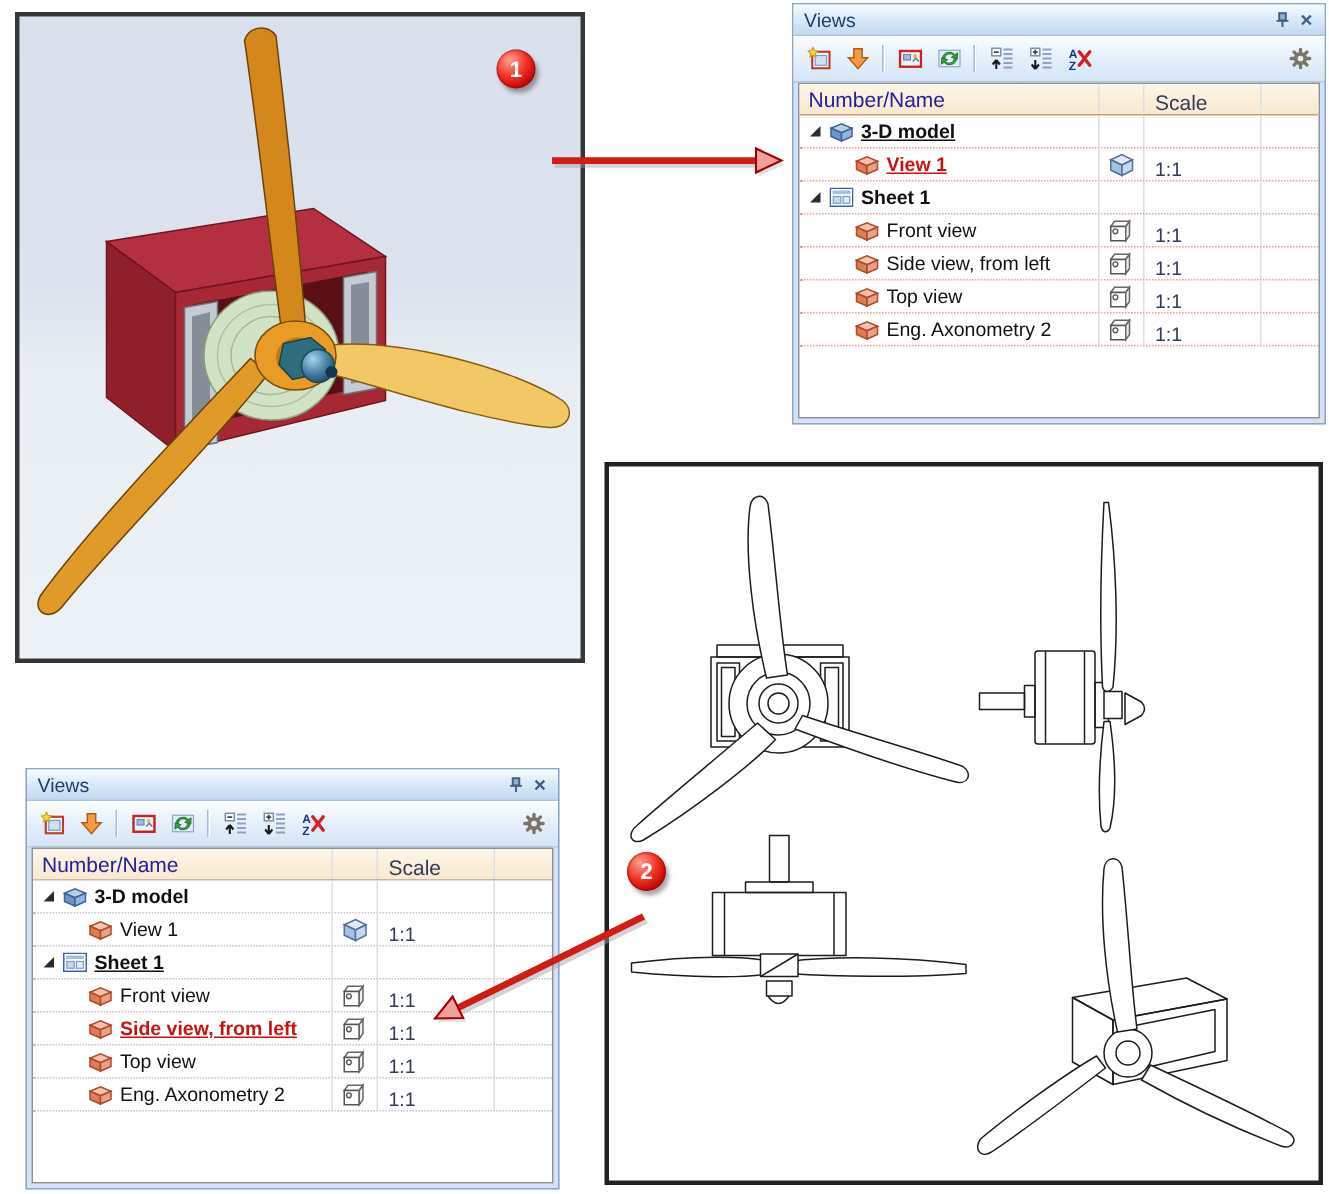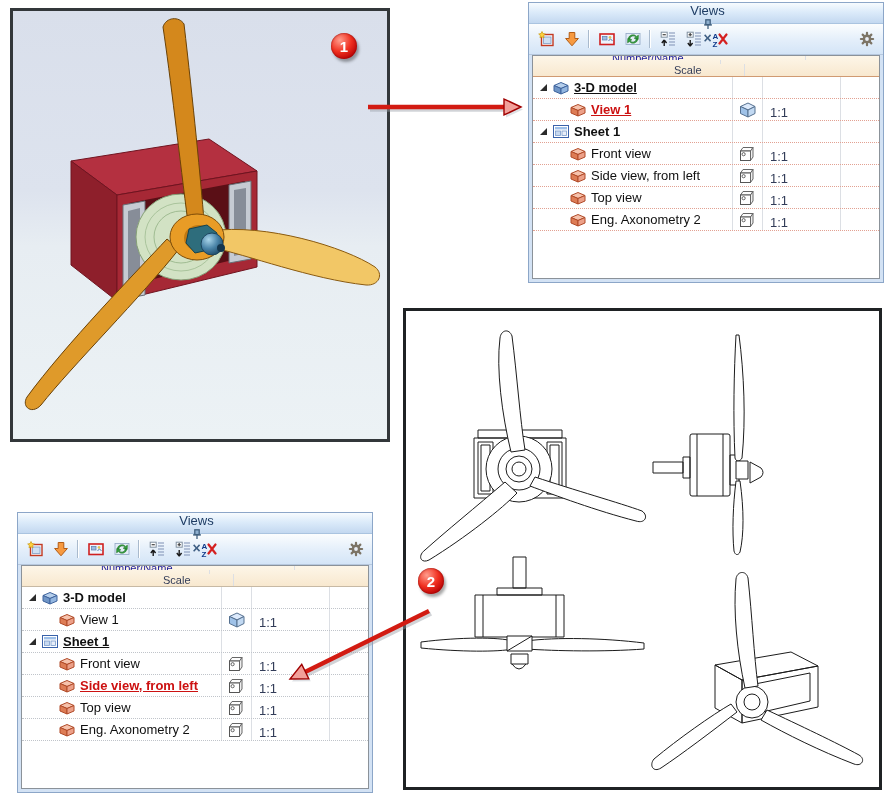--- a/index.html
+++ b/index.html
@@ -12,34 +12,34 @@
 
   
   .badge{position:absolute;width:26px;height:26px;border-radius:50%;z-index:40;
     background:radial-gradient(circle at 34% 28%, #ff9d8d 0%, #f03020 45%, #c00808 75%, #8e0000 100%);
     box-shadow:2px 3px 3px rgba(0,0,0,.35), inset 0 0 2px #700;
     color:#fff;font-weight:bold;font-size:15px;display:flex;align-items:center;justify-content:center;}
 
   
   .panel{position:absolute;width:354px;height:279px;border:1px solid #8ca6c8;background:#d3e2f4;box-sizing:content-box;z-index:10;}
   .titlebar{height:20px;display:flex;align-items:center;padding:0 4px 0 7px;
-    background:linear-gradient(180deg,#f7fbfe 0%,#dcebfa 45%,#c3d8f0 100%);border-bottom:1px solid #aac4e0;flex-direction:column;}
+    background:linear-gradient(180deg,#f7fbfe 0%,#dcebfa 45%,#c3d8f0 100%);border-bottom:1px solid #aac4e0;}
   .title{font-size:13px;color:#1e3c64;flex:1;}
   .tb-btn{width:16px;height:16px;display:flex;align-items:center;justify-content:center;cursor:pointer;}
   .closex{font-size:14px;font-weight:bold;color:#3f5f84;line-height:16px;}
   .toolbar{height:30px;display:flex;align-items:center;gap:3px;padding:0 5px;
     background:linear-gradient(180deg,#fbfdfe 0%,#e3eefa 55%,#d4e5f7 100%);border-bottom:1px solid #b6c8de;}
   .tool{width:21px;height:21px;display:flex;align-items:center;justify-content:center;border:1px solid transparent;border-radius:2px;cursor:pointer;}
   .tool svg{width:16px;height:16px;}
   .sep{width:1px;height:18px;background:#a9bacd;border-right:1px solid #fff;margin:0 2px;}
   .spacer{flex:1;}
 
   .tree{position:absolute;left:3px;right:3px;top:52px;bottom:3px;background:#fff;border:1px solid #8b9299;overflow:hidden;font-size:13px;}
-  .thead{height:20px;display:flex;align-items:center;font-size:11px;color:#21219b;
-    background:linear-gradient(180deg,#fdf6e8 0%,#f8e8cf 100%);flex-direction:column;}
+  .thead{height:20px;display:flex;align-items:center;font-size:14px;color:#21219b;
+    background:linear-gradient(180deg,#fdf6e8 0%,#f8e8cf 100%);}
   .warm .thead{border-bottom:1px solid #d09a72;}
   .cool .thead{border-bottom:1px solid #c7b9a4;}
   .trow{height:21px;display:flex;align-items:center;color:#101010;}
   .warm .trow{border-bottom:1px dotted #e2a192;}
   .cool .trow{border-bottom:1px dotted #c0c4ca;}
   .c-name{width:200px;box-sizing:border-box;display:flex;align-items:center;gap:5px;padding-left:6px;height:100%;border-right:1px solid #dcdfe4;overflow:hidden;white-space:nowrap;}
   .c-name.child{padding-left:37px;}
   .c-ic{width:30px;box-sizing:border-box;height:100%;display:flex;align-items:center;justify-content:center;border-right:1px solid #dcdfe4;}
   .c-scale{width:78px;box-sizing:border-box;height:100%;display:flex;align-items:flex-end;padding-left:7px;border-right:1px solid #dcdfe4;color:#323c58;}
   .c-x{flex:1;height:100%;}

